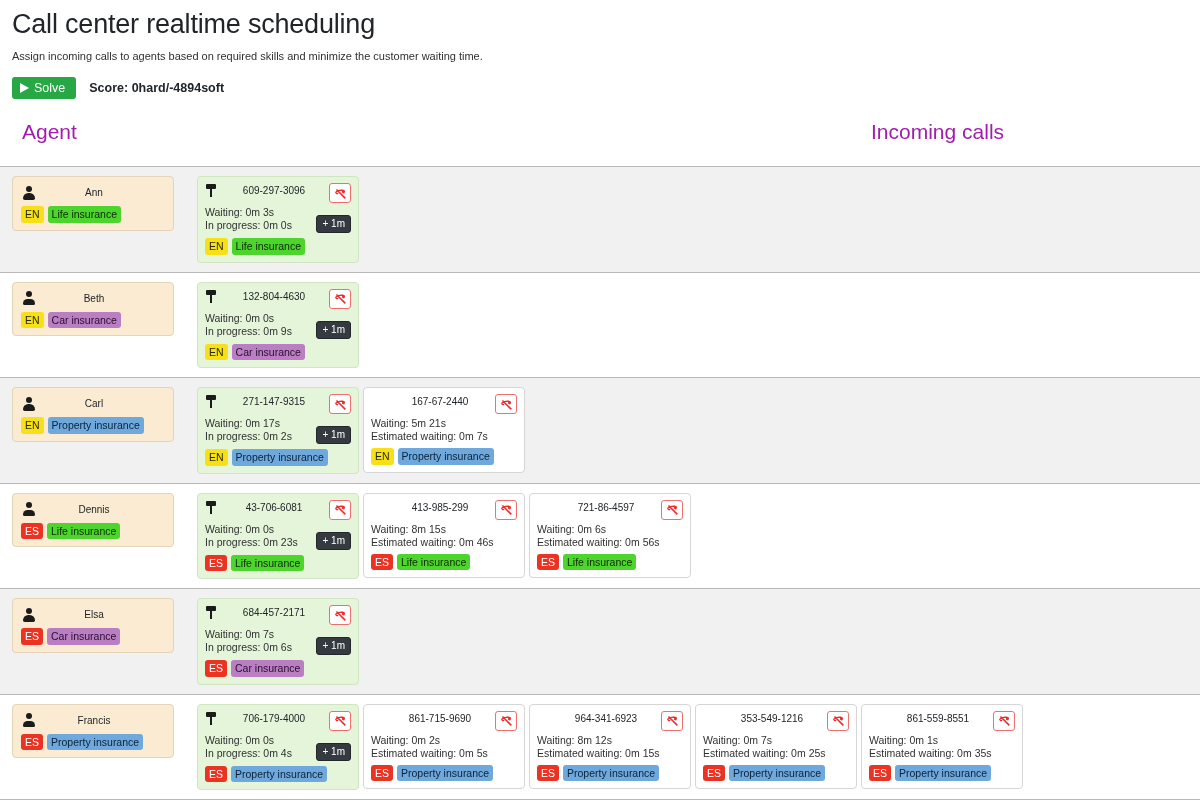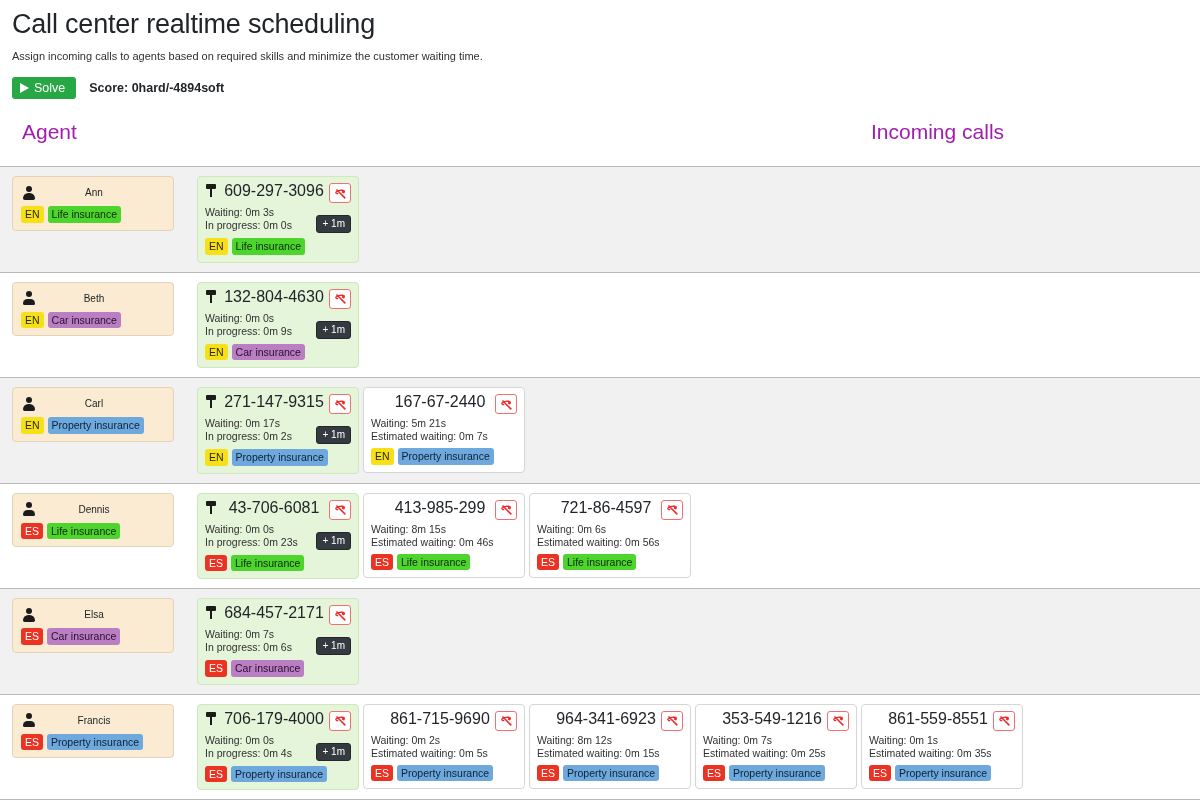--- a/index.html
+++ b/index.html
@@ -203,21 +203,21 @@
     content: "";
     position: absolute;
     left: 4.6px; top: 4px;
     width: 2.2px; height: 9px;
     background: #1b1b1b;
   }
   .pin-spacer { width: 12px; flex: 0 0 12px; }
   .call-number {
     flex: 1 1 auto;
     text-align: center;
-    font-size: 16px;
+    font-size: 10px;
     color: #212529;
     line-height: 16px;
     padding-left: 2px;
   }
   .hangup-btn {
     flex: 0 0 auto;
     width: 22px; height: 20px;
     border: 1px solid #f07070;
     border-radius: 3px;
     background: #ffffff;

